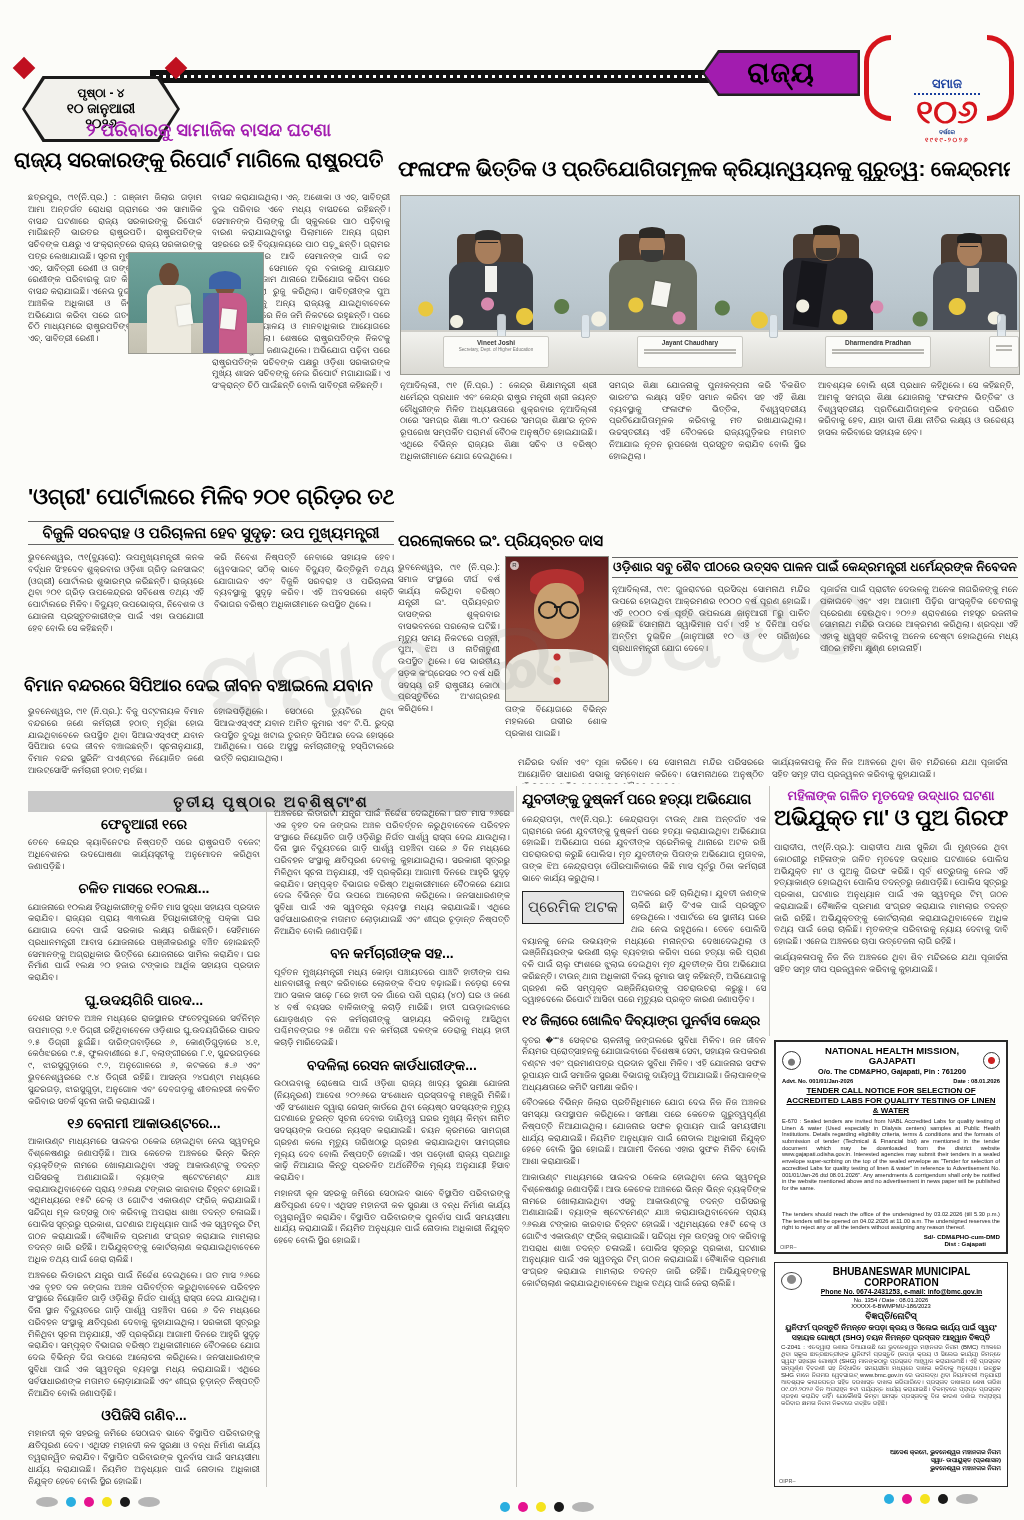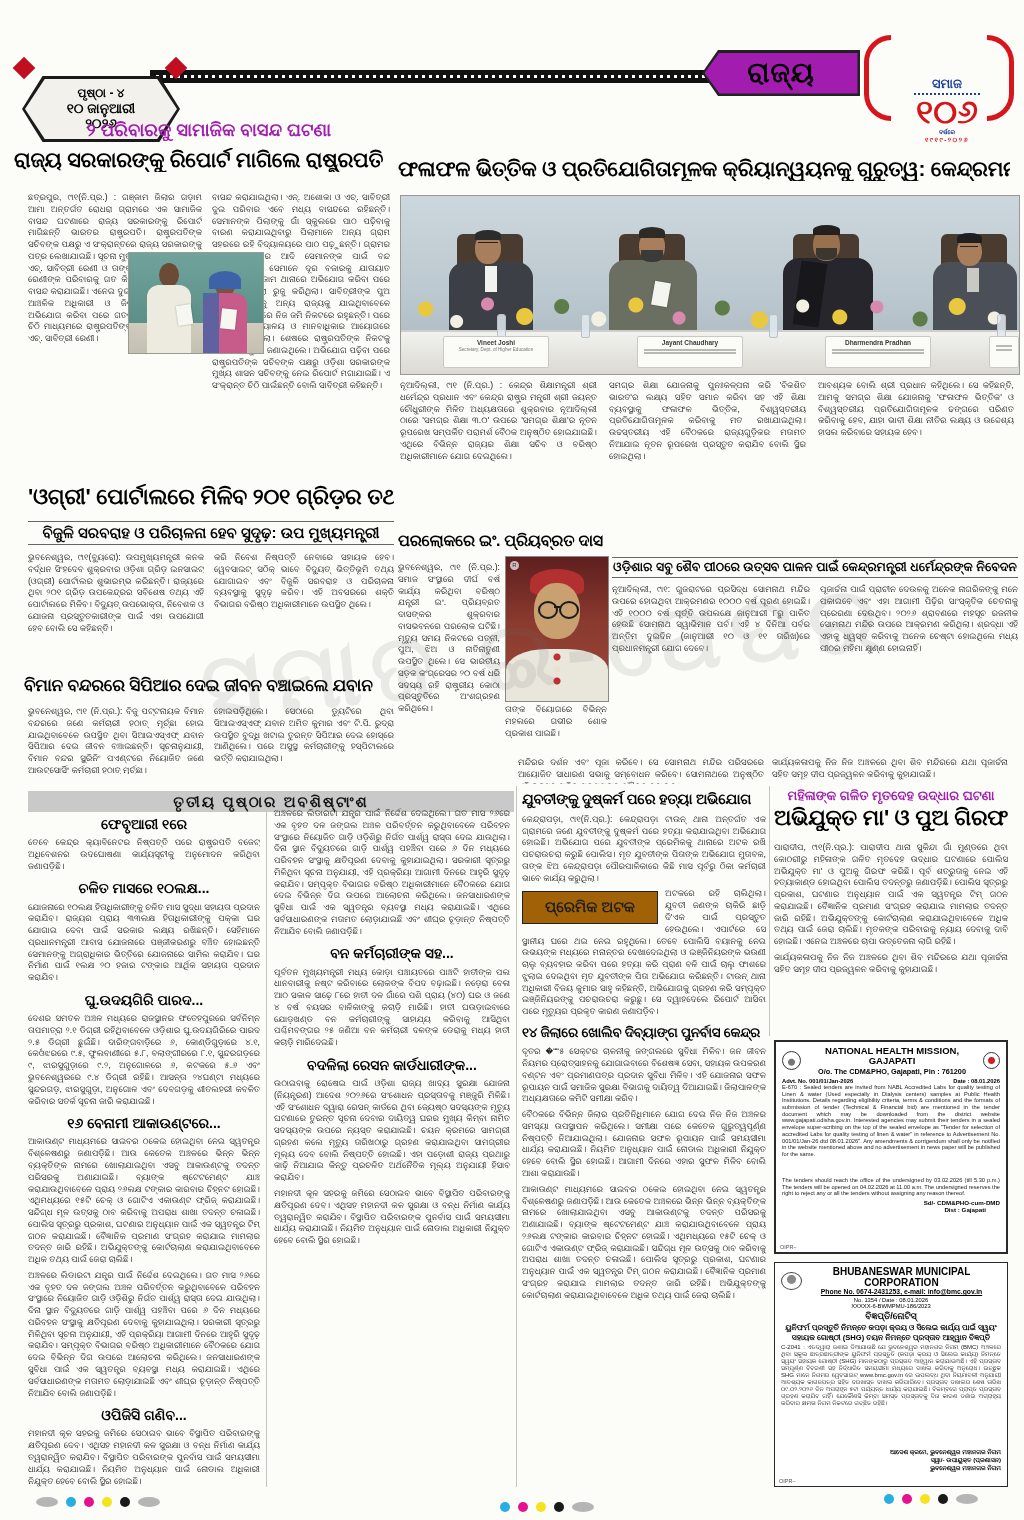--- a/index.html
+++ b/index.html
@@ -56,22 +56,22 @@
       radial-gradient(circle at 65% 44%,#f2f0e2 0 6px,transparent 7px),
       radial-gradient(circle at 71% 66%,#e9c83f 0 7px,transparent 8px),
       radial-gradient(circle at 77% 46%,#d889ae 0 6px,transparent 7px),
       radial-gradient(circle at 84% 70%,#5d7c4a 0 7px,transparent 8px),
       radial-gradient(circle at 90% 45%,#e9c83f 0 8px,transparent 9px),
       radial-gradient(circle at 96% 68%,#f2f0e2 0 6px,transparent 7px);}
   .regdot{display:inline-block;width:10px;height:10px;border-radius:50%;margin-right:8px;vertical-align:middle;}
   .regell{display:inline-block;width:22px;height:10px;border-radius:50%;background:#b5b5b5;margin-right:8px;vertical-align:middle;}
   .adbox{border:2.5px solid #2a2a2a;background:#fff;overflow:hidden;padding:4px 6px;box-sizing:border-box;}
   .adbox .tiny{font-size:5.7px;line-height:1.18;text-align:justify;color:#222;}
-  .float-box{float:left;border:1.5px solid #222;background:#a16207;font-weight:700;font-size:15px;
-      padding:5px 22px;margin:3px 7px 2px 0;white-space:nowrap;}
+  .float-box{float:left;border:1.5px solid #222;background:#e5e5e5;font-weight:400;font-size:15px;
+      padding:5px 5px;margin:3px 7px 2px 0;white-space:nowrap;}
   .wm{position:absolute;color:rgba(105,105,105,0.13);font-weight:800;pointer-events:none;
       transform:rotate(-6deg);white-space:nowrap;z-index:50;}
 </style>
 </head>
 <body>
 
 <div id="page">
 
   <div class="abs mast-bar" style="left:150px;top:70px;width:570px;height:13px;">
       <span class="dots"></span>
@@ -311,20 +311,21 @@
       <div style="flex:1;text-align:center;">
         <div style="font-size:9.5px;font-weight:800;line-height:1.1;">NATIONAL HEALTH MISSION, GAJAPATI</div>
         <div style="font-size:7.3px;font-weight:700;">O/o. The CDM&amp;PHO, Gajapati, Pin : 761200</div>
       </div>
       <div style="width:15px;height:15px;border:1.5px solid #333;border-radius:50%;flex:0 0 auto;background:linear-gradient(#fff,#fff),radial-gradient(circle,#c22 0 3px,transparent 4px);background-blend-mode:multiply;"></div>
     </div>
     <div style="display:flex;justify-content:space-between;margin-top:2px;">
       <span style="font-size:5.8px;font-weight:700;">Advt. No. 001/01/Jan-2026</span>
       <span style="font-size:5.8px;font-weight:700;">Date : 08.01.2026</span>
     </div>
+    <div style="font-size:8px;font-weight:800;text-align:center;text-decoration:underline;margin:2px 4px;line-height:1.25;">TENDER CALL NOTICE FOR SELECTION OF ACCREDITED LABS FOR QUALITY TESTING OF LINEN &amp; WATER</div>
     <div class="tiny" style="height:92px;overflow:hidden;">E-670 : Sealed tenders are invited from NABL Accredited Labs for quality testing of Linen &amp; water (Used especially in Dialysis centers) samples at Public Health Institutions. Details regarding eligibility criteria, terms &amp; conditions and the formats of submission of tender (Technical &amp; Financial bid) are mentioned in the tender document which may be downloaded from the district website www.gajapati.odisha.gov.in. Interested agencies may submit their tenders in a sealed envelope super-scribing on the top of the sealed envelope as "Tender for selection of accredited Labs for quality testing of linen &amp; water" in reference to Advertisement No. 001/01/Jan-26 dtd 08.01.2026". Any amendments &amp; corrigendum shall only be notified in the website mentioned above and no advertisement in news paper will be published for the same.</div>
     <div class="tiny" style="height:22px;overflow:hidden;margin-top:1px;">The tenders should reach the office of the undersigned by 03.02.2026 (till 5.30 p.m.) The tenders will be opened on 04.02.2026 at 11.00 a.m. The undersigned reserves the right to reject any or all the tenders without assigning any reason thereof.</div>
     <div style="text-align:right;font-size:6.2px;font-weight:800;">
       <div>Sd/- CDM&amp;PHO-cum-DMD</div>
       <div style="margin-right:14px;">Dist : Gajapati</div>
     </div>
     <div style="position:absolute;left:4px;bottom:2px;font-size:5.5px;color:#555;">OIPR–</div>
   </div>
 
   <div class="abs adbox" style="left:774px;top:1262px;width:234px;height:225px;border-width:1.5px;">

